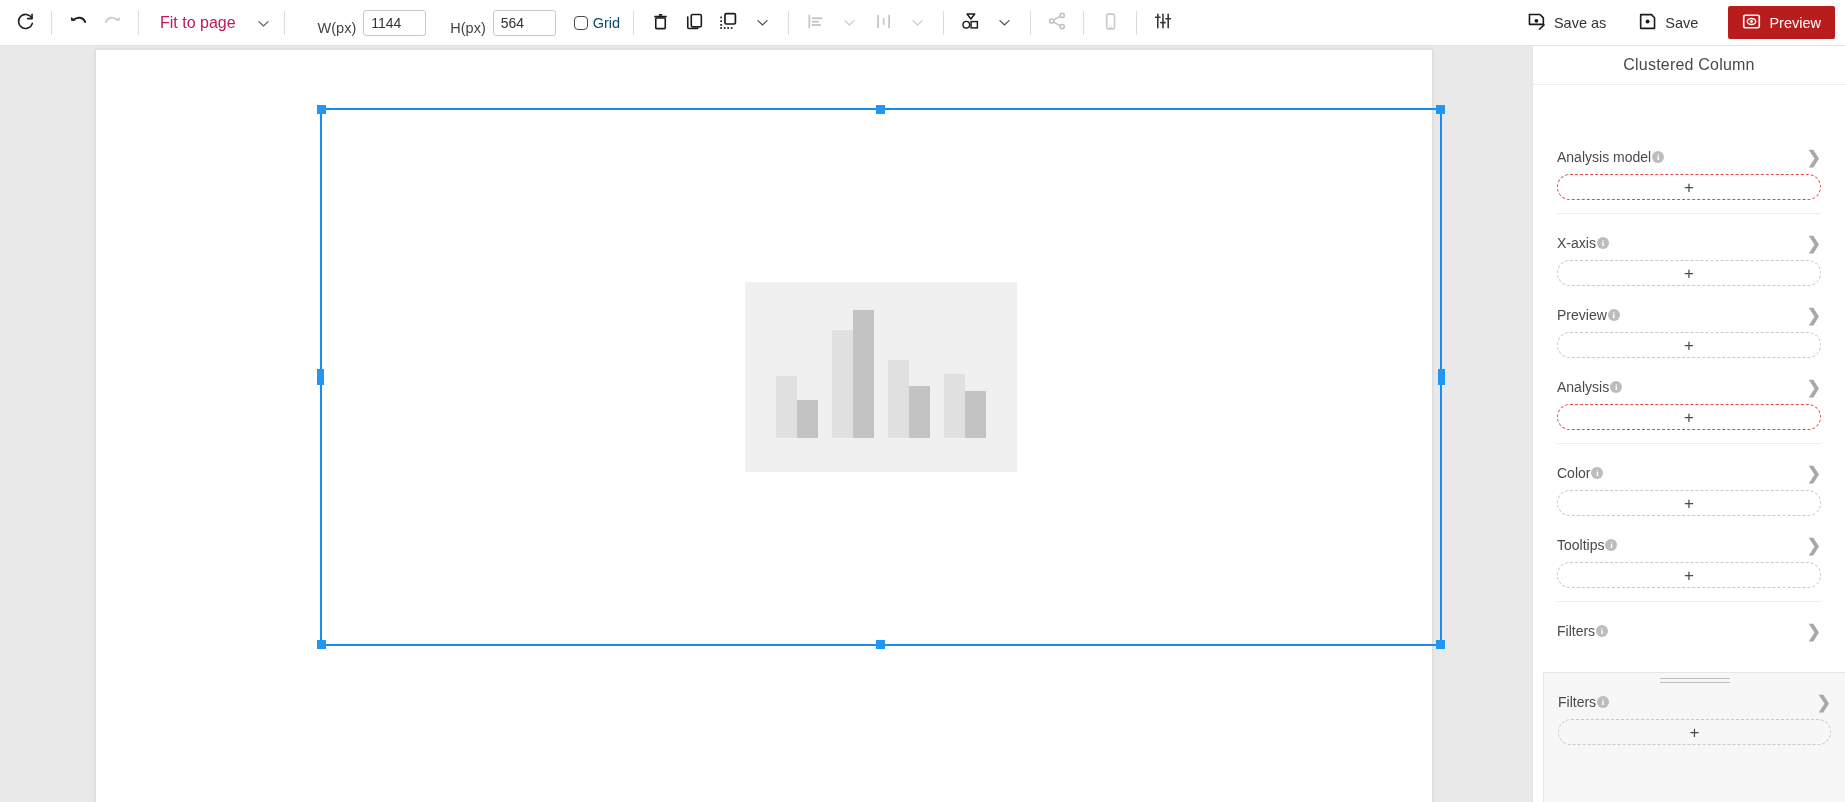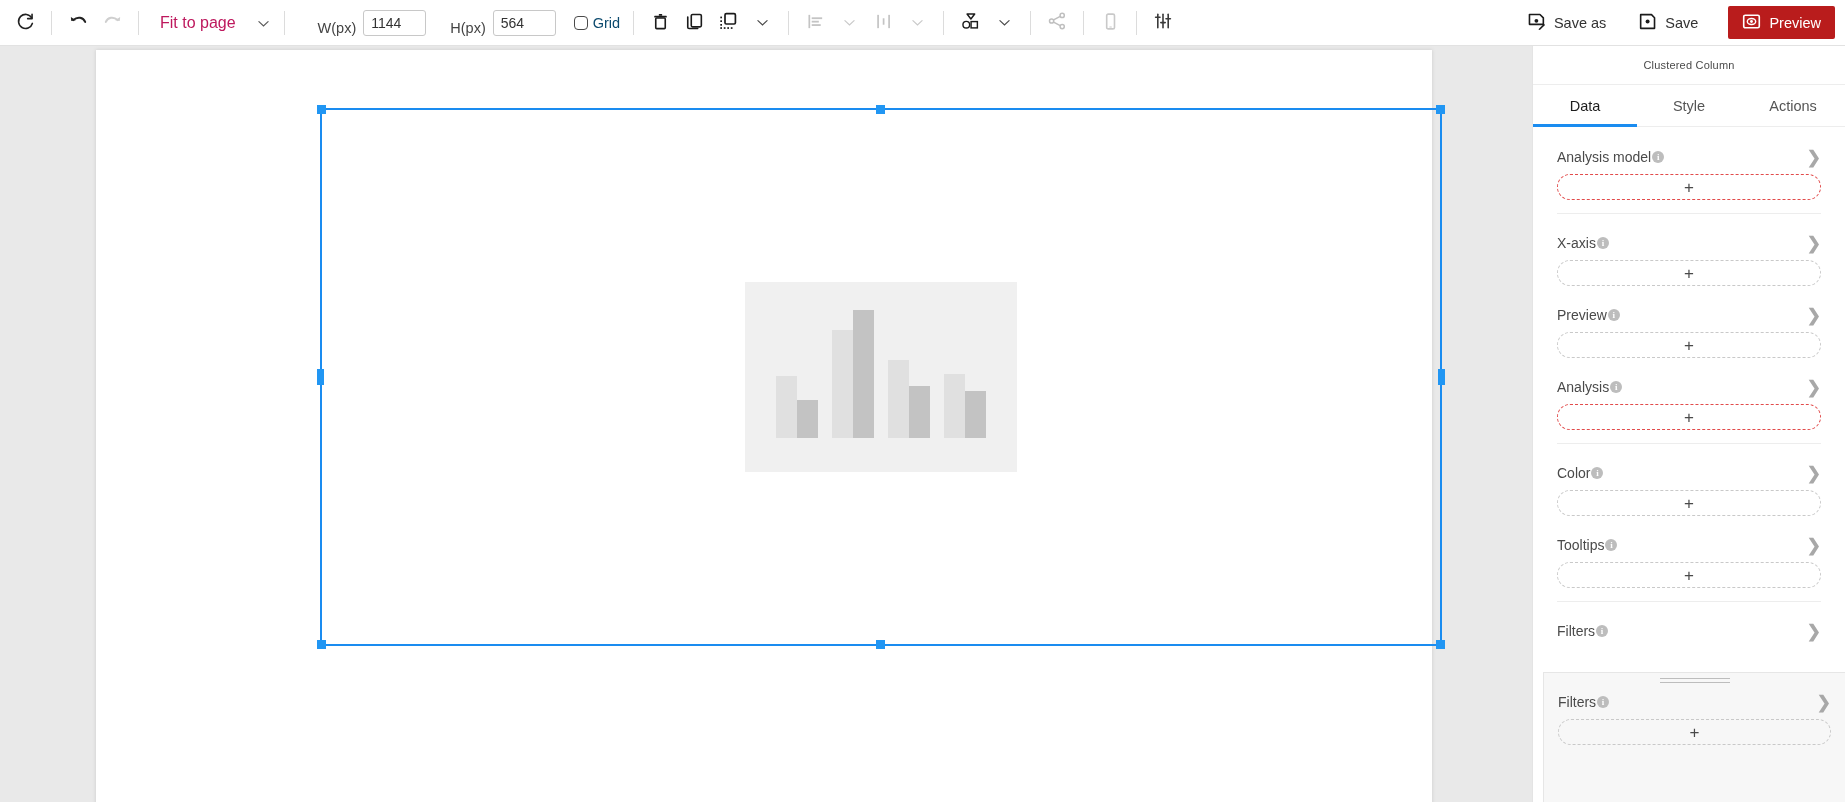--- a/index.html
+++ b/index.html
@@ -122,21 +122,21 @@
   
   #right-panel {
     position: absolute; right: 0; top: 46px;
     width: 313px; height: 756px;
     background: #ffffff;
     border-left: 1px solid #e4e4e4;
     overflow: hidden;
   }
   #panel-title {
     height: 39px; display: flex; align-items: center; justify-content: center;
-    font-size: 11px; color: #4a4a4a;
+    font-size: 16px; color: #4a4a4a;
     border-bottom: 1px solid #ededed;
     letter-spacing: .2px;
   }
   #panel-tabs {
     height: 42px; display: flex; align-items: stretch;
     border-bottom: 1px solid #ededed;
   }
   .ptab {
     flex: 1; display: flex; align-items: center; justify-content: center;
     font-size: 14.5px; color: #555; cursor: pointer;
@@ -472,31 +472,20 @@
         </div>
       </div>
 
     </div>
   </div>
 
   <div id="right-panel">
 
     <div id="panel-title">Clustered Column</div>
 
-    <div id="panel-tabs">
-      <div class="ptab active">
-          <span>Data</span>
-        </div>
-      <div class="ptab">
-          <span>Style</span>
-        </div>
-      <div class="ptab">
-          <span>Actions</span>
-        </div>
-    </div>
 
     <div id="panel-body">
       <div id="sections-host">
           <div class="field-sec">
             <div class="field-head">
               <span class="field-name">Analysis model</span>
               <span class="info-icon">i</span>
               <span class="chev-right">❯</span>
             </div>
             <div class="drop-slot required">

